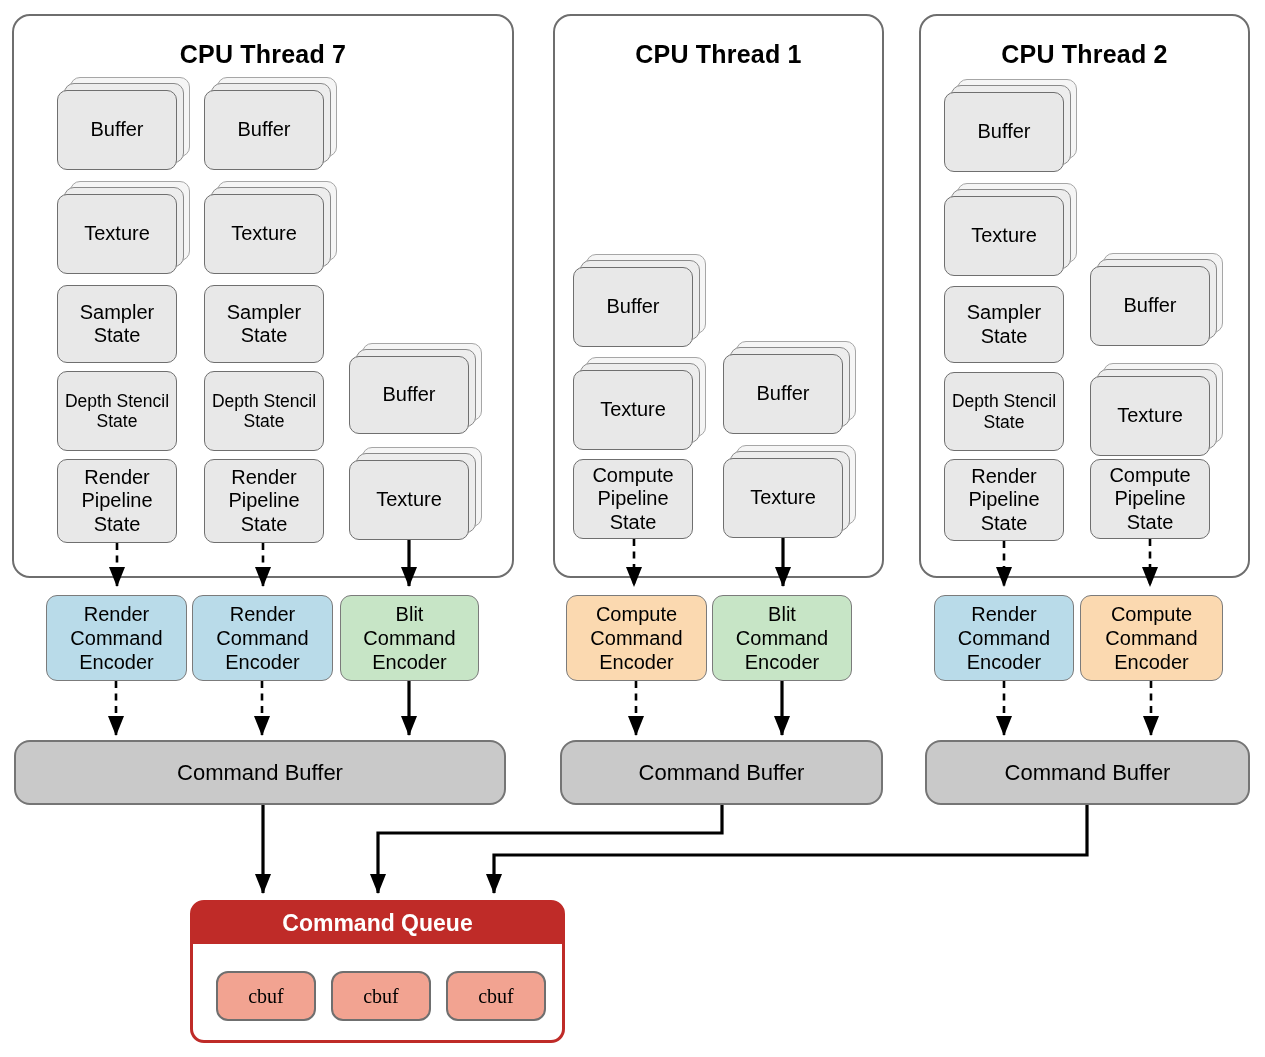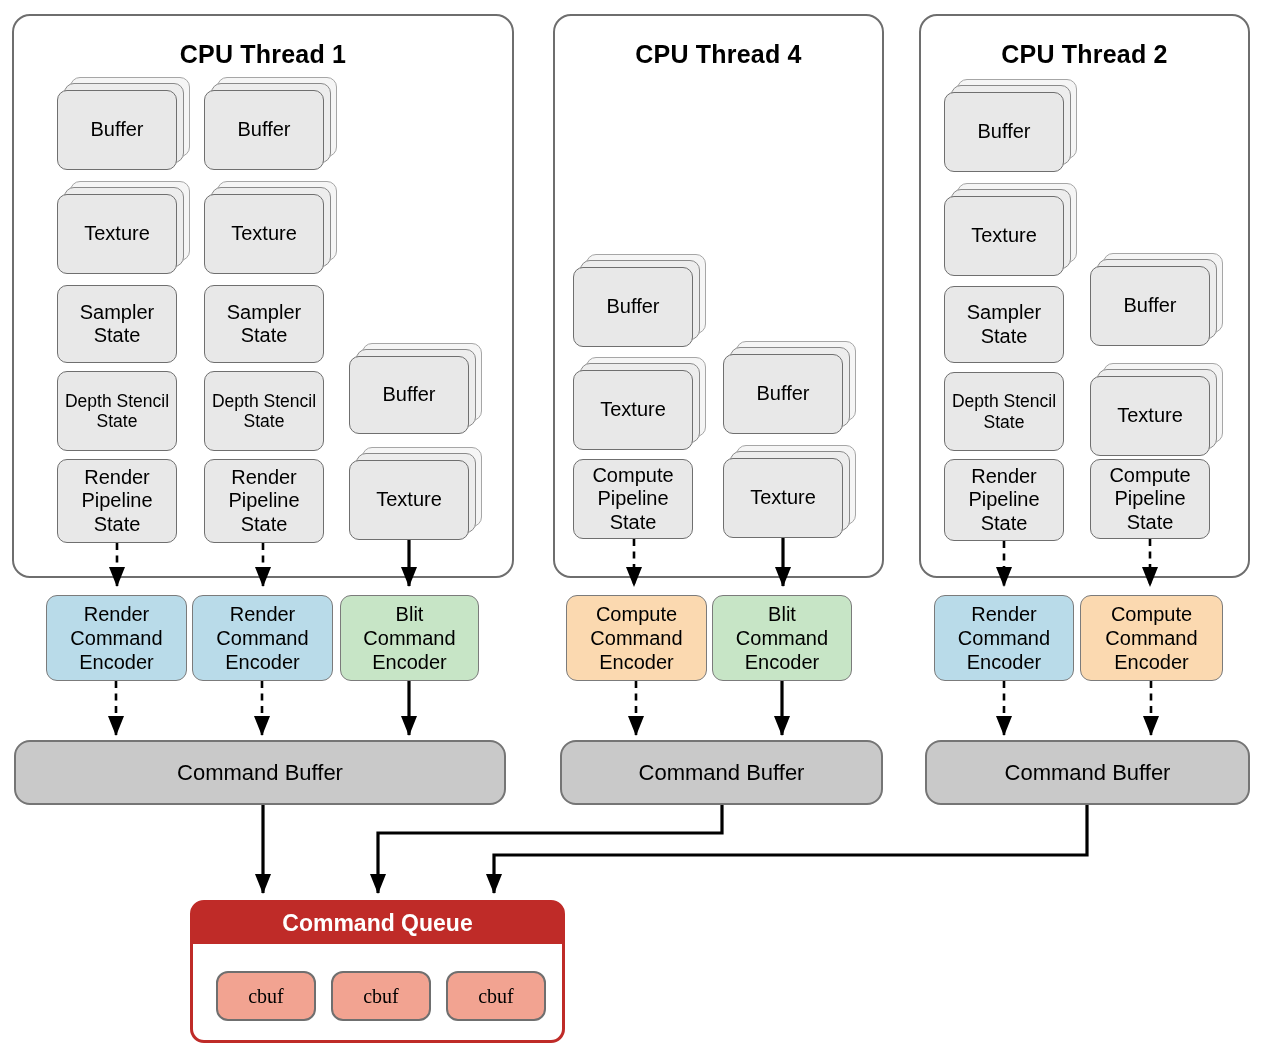--- a/index.html
+++ b/index.html
@@ -74,21 +74,21 @@
   svg.arrows { position:absolute; left:0; top:0; pointer-events:none; z-index:10; }
   svg.arrows path.s { stroke:var(--arrow-black,#000); stroke-width:3.2; fill:none; }
   svg.arrows path.d { stroke:var(--arrow-black,#000); stroke-width:2.6; fill:none; stroke-dasharray:7 5.5; }
 </style>
 </head>
 <body>
 
 <div class="stage">
 
   <div class="panel" style="left:12px; top:14px; width:502px; height:564px;">
-    <div class="panel-title">CPU Thread 1</div>
+    <div class="panel-title">CPU Thread 7</div>
   </div>
 
   <div class="res" style="left:57px; top:90px; width:120px; height:80px;">
     <i class="layer l2"></i>
       <i class="layer l1"></i>
     <div class="face">Buffer</div>
   </div>
   <div class="res" style="left:57px; top:194px; width:120px; height:80px;">
     <i class="layer l2"></i>
       <i class="layer l1"></i>
@@ -135,21 +135,21 @@
     <div class="face">Texture</div>
   </div>
 
   <div class="enc enc-render" style="left:46px; width:141px;">Render Command Encoder</div>
   <div class="enc enc-render" style="left:192px; width:141px;">Render Command Encoder</div>
   <div class="enc enc-blit" style="left:340px; width:139px;">Blit Command Encoder</div>
 
   <div class="cbuffer" style="left:14px; width:492px;">Command Buffer</div>
 
   <div class="panel" style="left:553px; top:14px; width:331px; height:564px;">
-    <div class="panel-title">CPU Thread 4</div>
+    <div class="panel-title">CPU Thread 1</div>
   </div>
 
   <div class="res" style="left:573px; top:267px; width:120px; height:80px;">
     <i class="layer l2"></i>
       <i class="layer l1"></i>
     <div class="face">Buffer</div>
   </div>
   <div class="res" style="left:573px; top:370px; width:120px; height:80px;">
     <i class="layer l2"></i>
       <i class="layer l1"></i>

